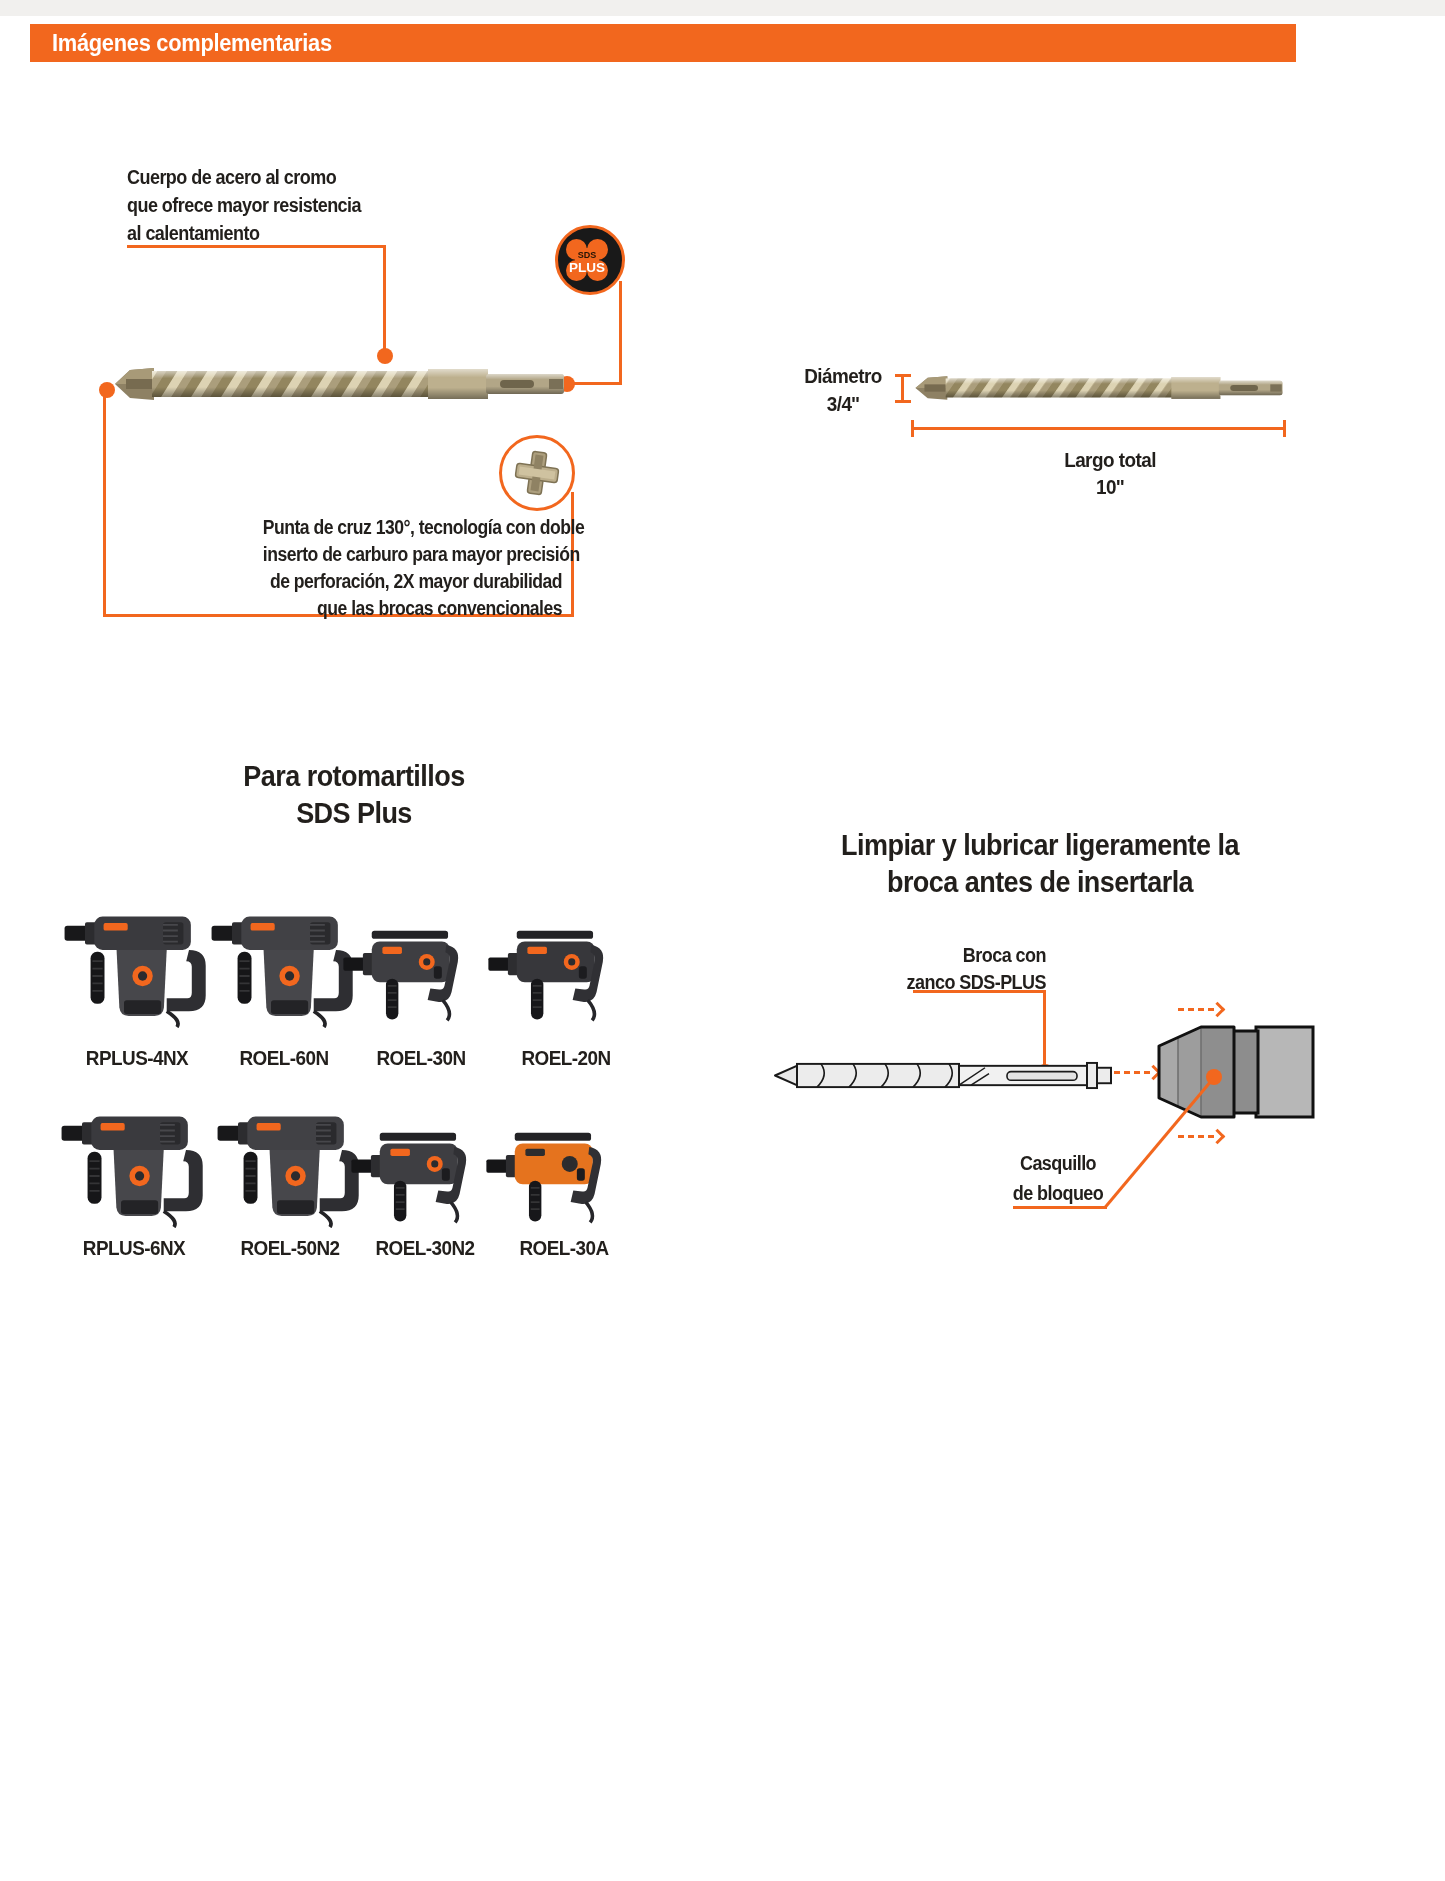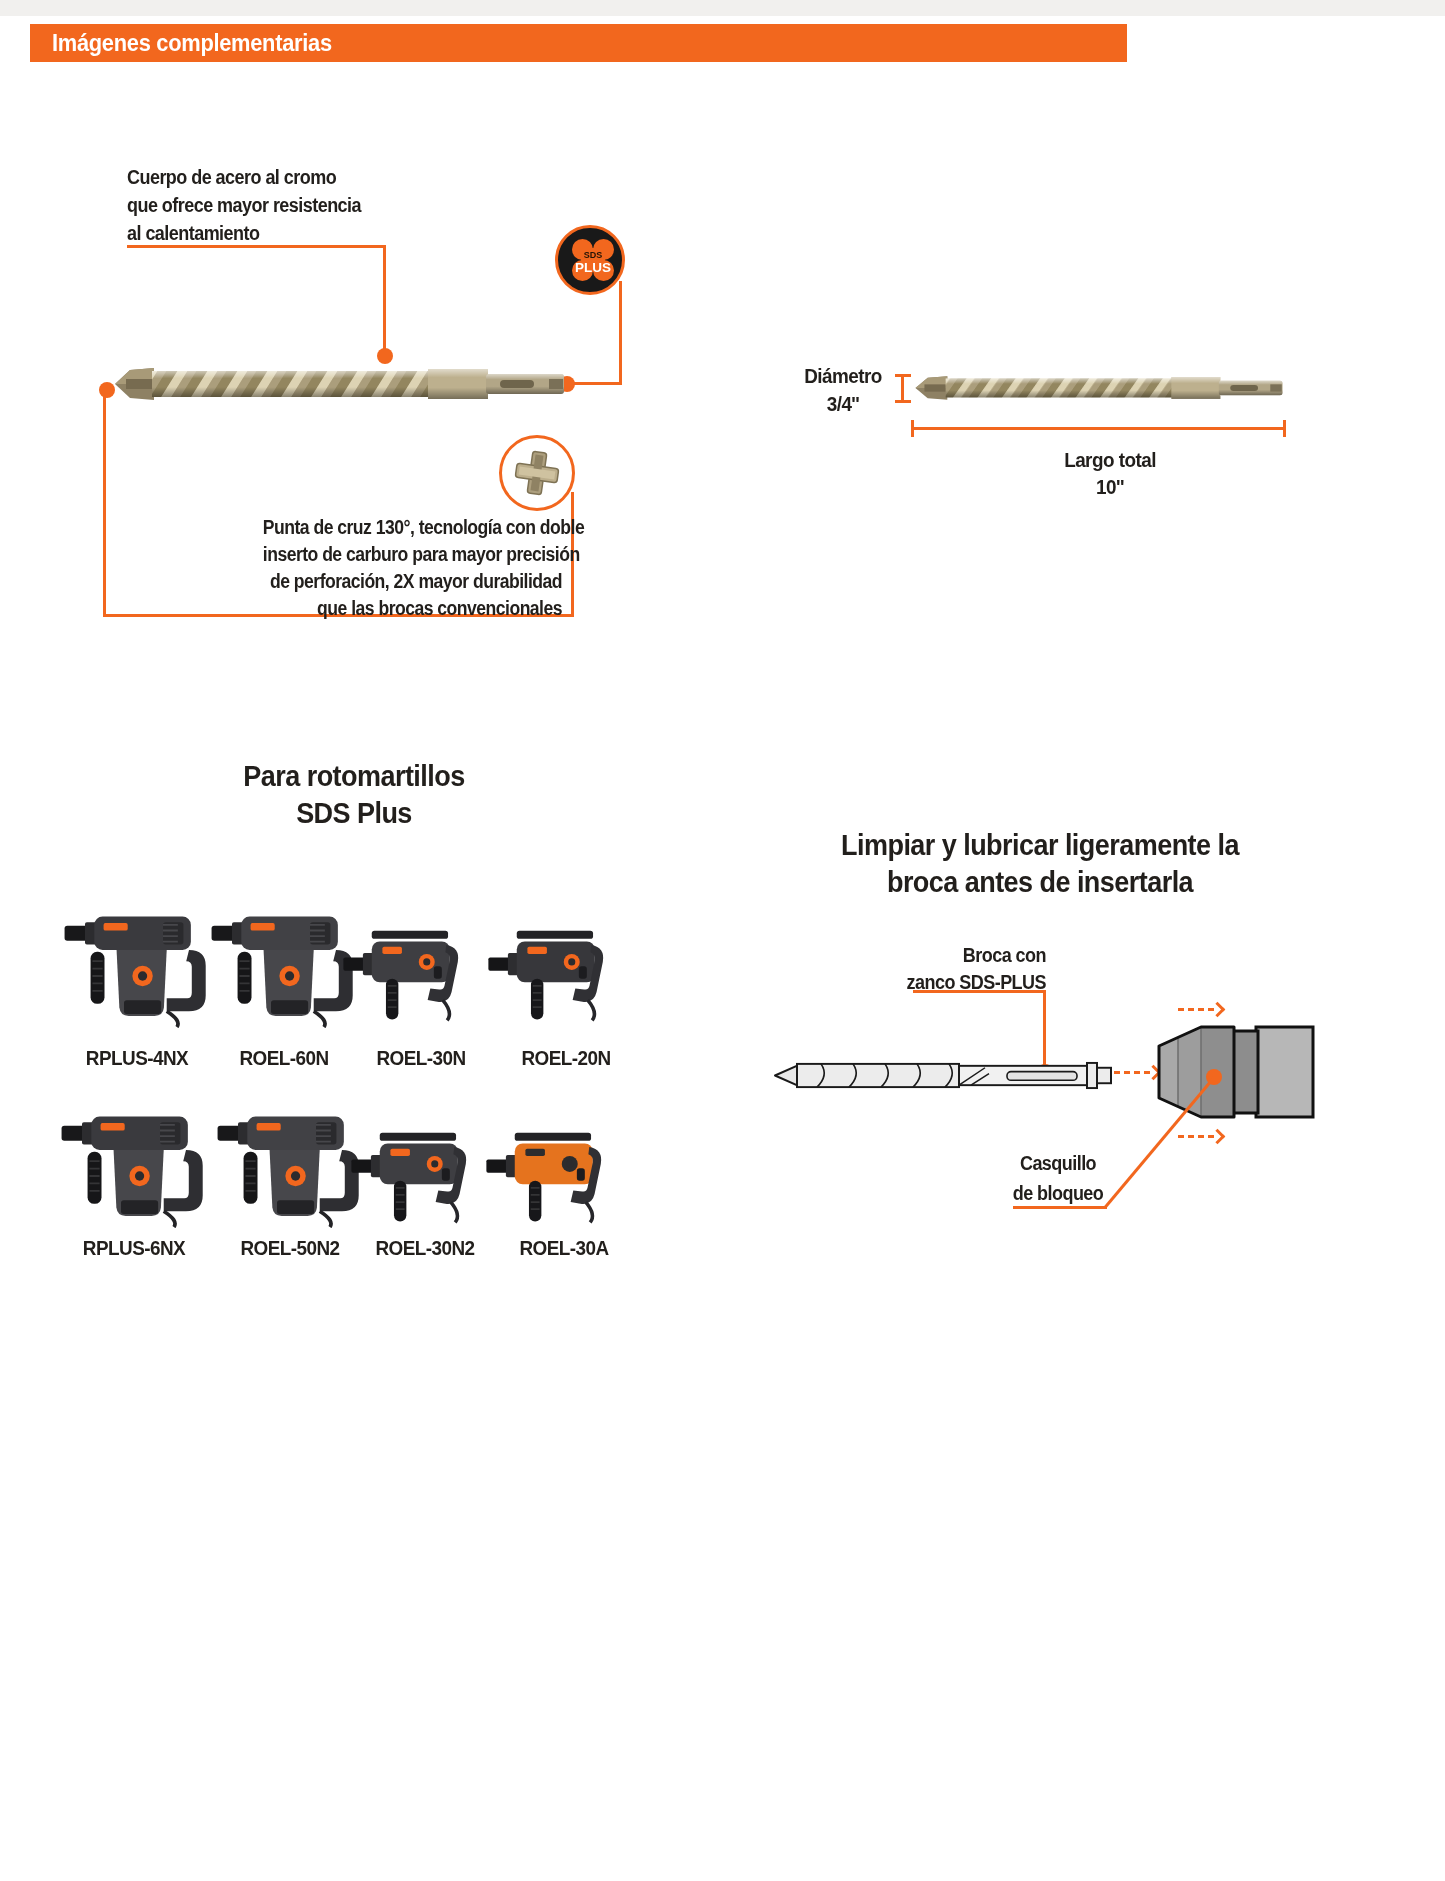--- a/index.html
+++ b/index.html
@@ -20,27 +20,27 @@
   
   .hl{position:absolute;height:3px;background:var(--accent);}
   .vl{position:absolute;width:3px;background:var(--accent);}
   .dot{position:absolute;width:16px;height:16px;border-radius:50%;background:var(--accent);}
   .dline{position:absolute;height:3px;background:var(--accent);transform-origin:0 50%;}
   .darrow{position:absolute;width:36px;height:0;border-top:3px dashed var(--accent);}
   .darrow::after{content:"";position:absolute;right:-9px;top:-7px;width:8px;height:8px;
     border-top:3px solid var(--accent);border-right:3px solid var(--accent);transform:rotate(45deg);}
   
   .topstrip{position:absolute;left:0;top:0;width:1445px;height:16px;background:#f1f0ee;}
-  .bar{position:absolute;left:30px;top:24px;width:1097px;height:38px;background:var(--accent);}
+  .bar{position:absolute;left:30px;top:24px;width:1266px;height:38px;background:var(--accent);}
   .bar .title{position:absolute;left:22px;top:0;line-height:38px;font-size:23px;font-weight:700;
     color:#fff;letter-spacing:-0.3px;transform:scaleX(.95);transform-origin:0 50%;white-space:nowrap;}
   
   .badge{position:absolute;left:555px;top:225px;width:70px;height:70px;border-radius:50%;
     background:#191919;border:3px solid var(--accent);box-sizing:border-box;
-    display:flex;align-items:center;justify-content:flex-end;}
+    display:flex;align-items:center;justify-content:flex-start;}
   .detail{position:absolute;left:499px;top:435px;width:76px;height:76px;border-radius:50%;
     background:#ffffff;border:3px solid var(--accent);box-sizing:border-box;
     display:flex;align-items:center;justify-content:center;}
 </style>
 </head>
 <body>
 
 <div class="page">
 
   <svg width="0" height="0" style="position:absolute">

